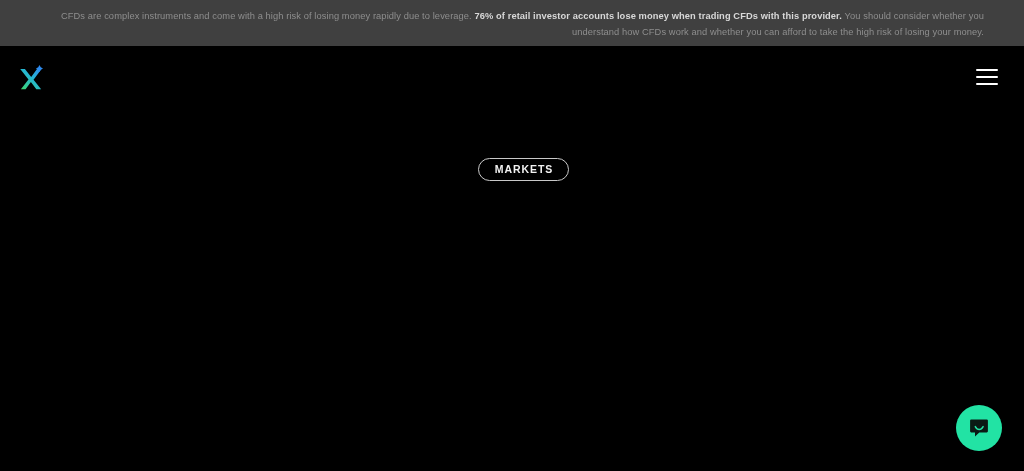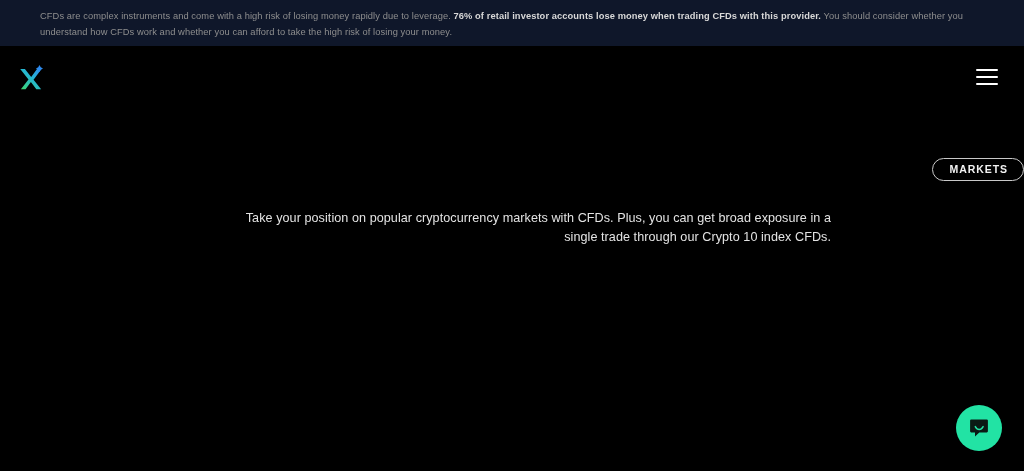--- a/index.html
+++ b/index.html
@@ -14,22 +14,22 @@
     background: #000000;
     font-family: "Liberation Sans", sans-serif;
     color: #ffffff;
     position: relative;
   }
 
   
   .disclaimer {
     width: 100%;
     padding: 9px 40px 6px 40px;
-    text-align: left;
-    background: #0f172a;
+    text-align: right;
+    background: #404040;
   }
   .disclaimer p {
     font-size: 9.3px;
     line-height: 15.5px;
     color: #8e8e8e;
     letter-spacing: 0.01em;
     max-width: 960px;
     margin: 0 auto;
   }
   .disclaimer .strong {
@@ -70,21 +70,21 @@
   .menu-toggle span {
     display: block;
     width: 22px;
     height: 2px;
     background: #ffffff;
     border-radius: 1px;
   }
 
   
   .hero {
-    text-align: right;
+    text-align: center;
     padding-top: 50px;
     padding-left: 23px;
   }
 
   .badge {
     display: inline-block;
     border: 1px solid #c9c9c9;
     border-radius: 999px;
     padding: 5px 15px 5px 16px;
     font-size: 10.5px;
@@ -161,21 +161,20 @@
     <span></span>
   </button>
 
 </header>
 
 <main class="hero">
 
   <span class="badge">MARKETS</span>
 
 
-  <p class="hero-sub">Take your position on popular cryptocurrency markets with CFDs. Plus, you can get broad exposure in a single trade through our Crypto 10 index CFDs.</p>
 
 </main>
 
 <button class="chat-launcher">
   <svg width="24" height="24" viewBox="0 0 24 24">
     <path d="M4.2 3.4 H19.8 A1.1 1.1 0 0 1 20.9 4.5 V15.3 A1.1 1.1 0 0 1 19.8 16.4 H12.3 L8.0 20.4 V16.4 H4.2 A1.1 1.1 0 0 1 3.1 15.3 V4.5 A1.1 1.1 0 0 1 4.2 3.4 Z" fill="#0B1A14"></path>
     <path d="M8.3 10.6 C9.4 12.6 11.0 13.5 12.2 13.5 C13.4 13.5 15.0 12.6 16.1 10.6" stroke="#22E3A4" stroke-width="1.5" fill="none" stroke-linecap="round"></path>
   </svg>
 </button>
 

